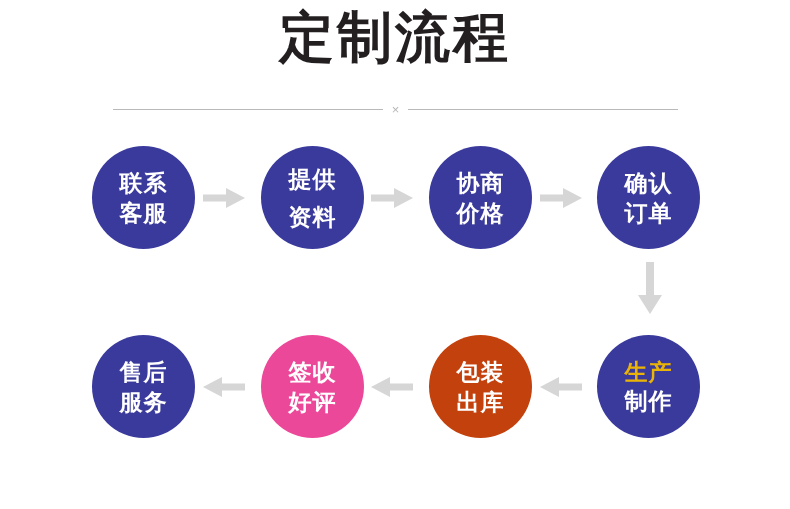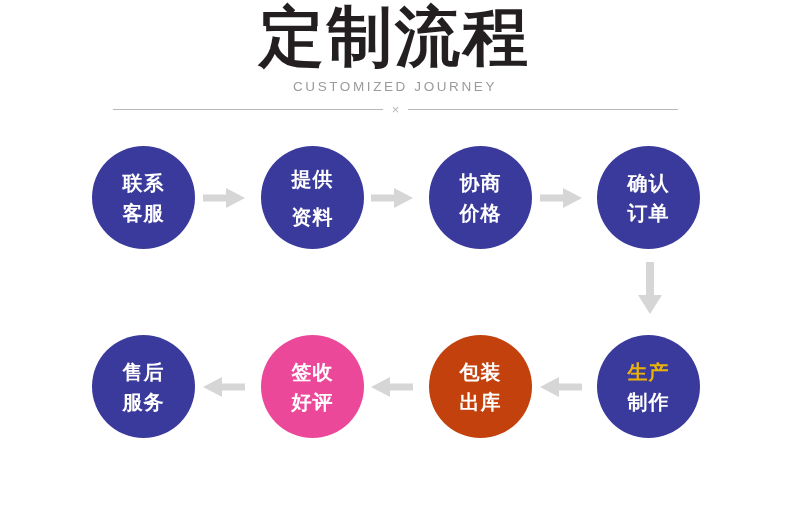--- a/index.html
+++ b/index.html
@@ -26,21 +26,21 @@
     top: 0;
     width: 790px;
     height: 125px;
   }
   #page-title {
     position: absolute;
     left: 0;
     top: 2px;
     width: 790px;
     text-align: center;
-    font-size: 65px;
+    font-size: 55px;
     line-height: 70px;
     font-weight: bold;
     color: #231f20;
     letter-spacing: 3px;
     font-family: "DejaVu Sans", "Liberation Sans", sans-serif;
   }
   #page-subtitle {
     position: absolute;
     left: 0;
     top: 78px;
@@ -94,21 +94,21 @@
     border-radius: 50%;
     background: #3a3a9c;
     display: flex;
     flex-direction: column;
     align-items: center;
     justify-content: center;
     box-sizing: border-box;
   }
   .node .node-line {
     color: #ffffff;
-    font-size: 20px;
+    font-size: 23px;
     line-height: 30px;
     font-weight: bold;
     letter-spacing: 1px;
     text-align: center;
     white-space: nowrap;
     font-family: "DejaVu Sans", "Liberation Sans", sans-serif;
   }
 
   
   .node.slot-0 { left: 92px; }
@@ -138,21 +138,20 @@
   }
   #arrow-down svg { display: block; width: 28px; height: 52px; }
 </style>
 </head>
 <body>
 
 <div id="page" style="background: rgb(255, 255, 255);">
 
   <div id="header">
     <div id="page-title" style="color: rgb(35, 31, 32);">定制流程</div>
-    <div id="page-subtitle" style="color: rgb(155, 155, 155);">CUSTOMIZED JOURNEY</div>
     <div id="divider">
       <span class="rule" style="background: rgb(185, 185, 185);"></span>
       <span class="x-mark" style="color: rgb(182, 182, 182);">×</span>
       <span class="rule" style="background: rgb(185, 185, 185);"></span>
     </div>
   </div>
 
   <div class="flow-row" id="row-1">
 
     <div class="node slot-0" style="background: rgb(58, 58, 156);">

